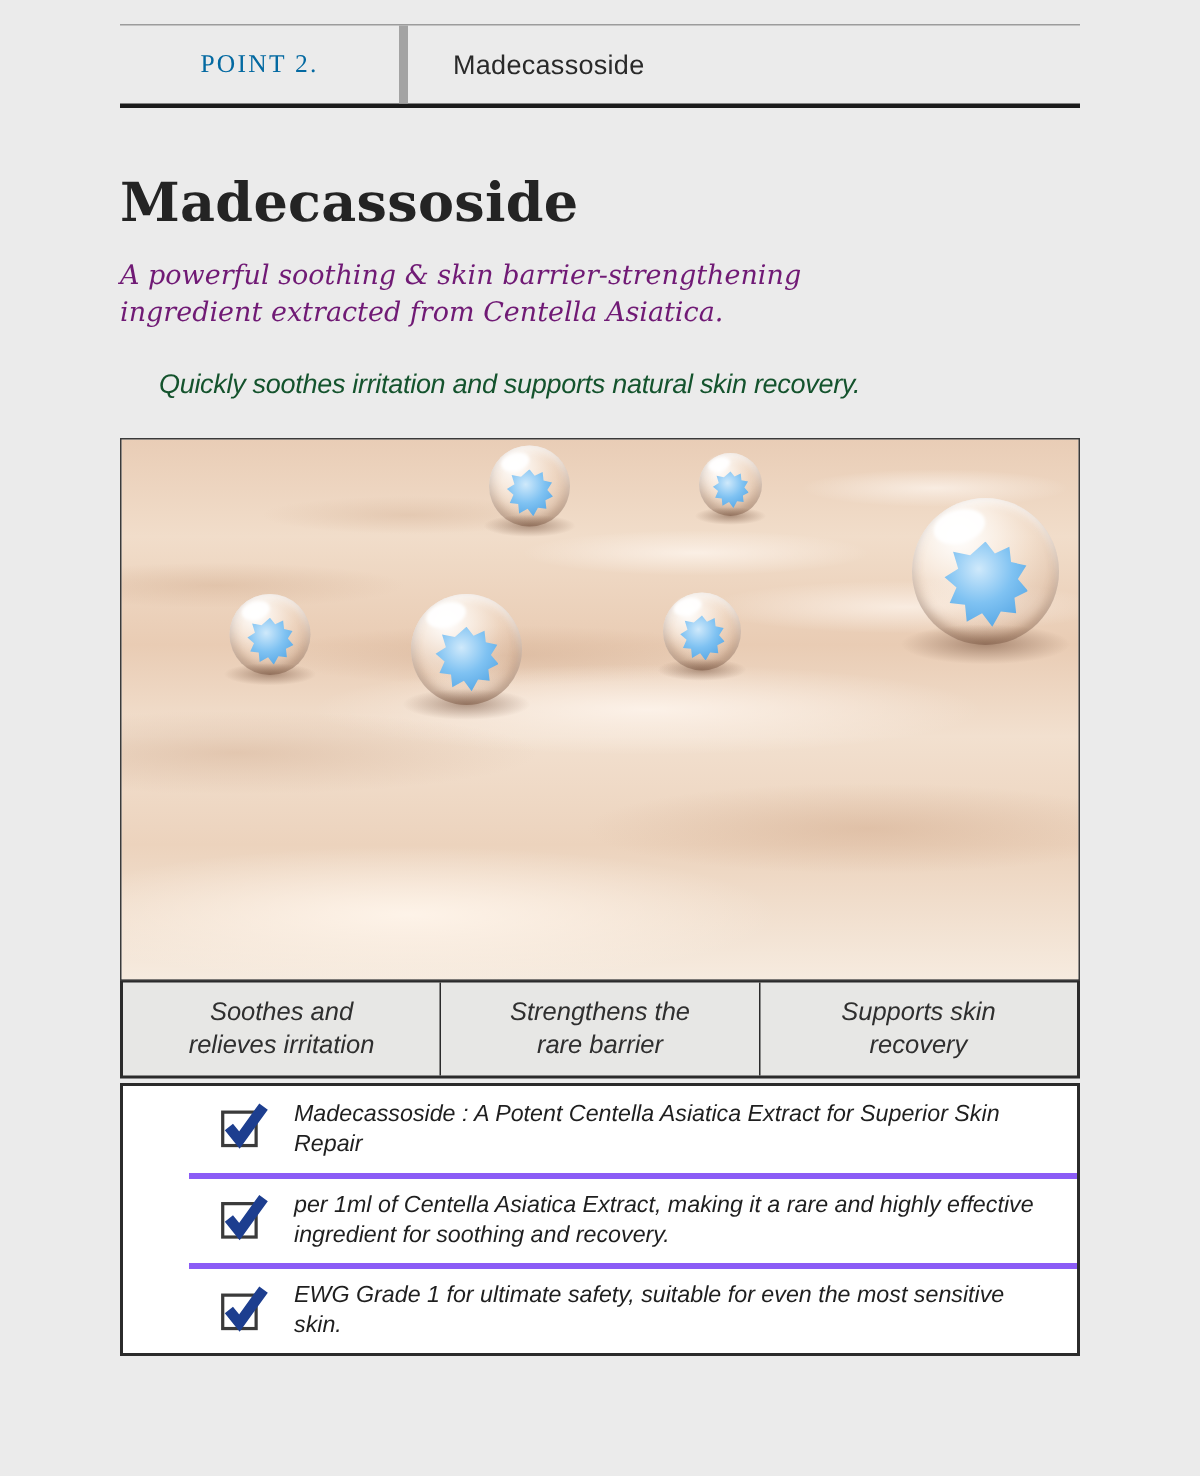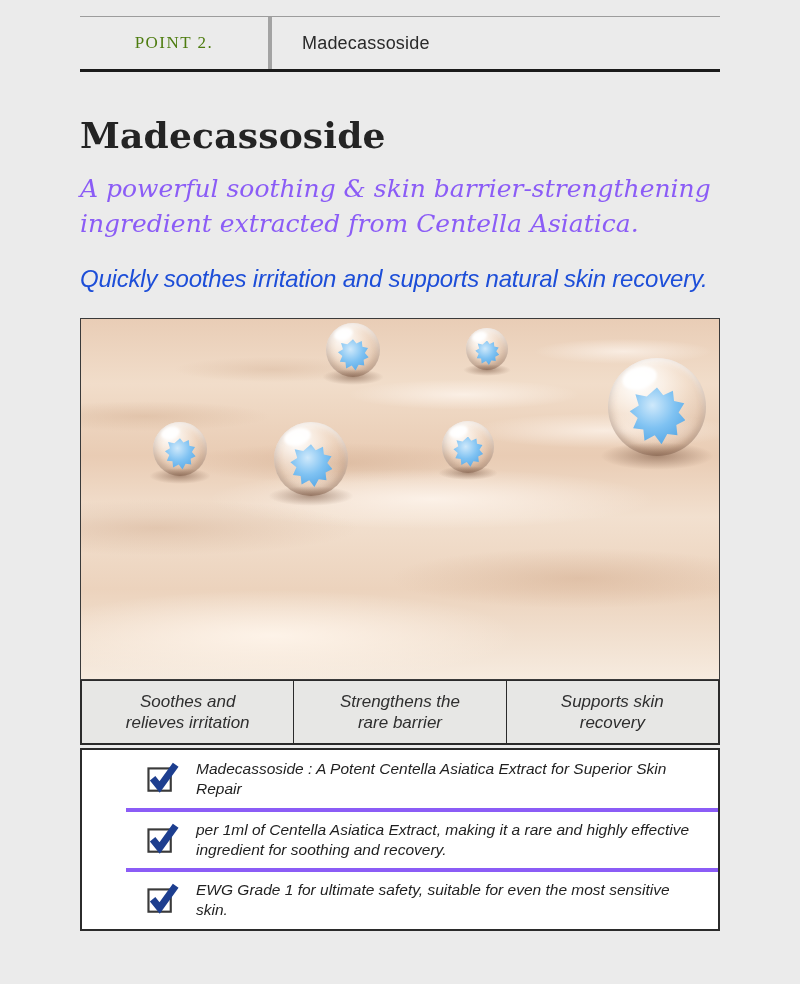--- a/index.html
+++ b/index.html
@@ -15,43 +15,43 @@
   
   .point-header {
     display:flex; align-items:stretch;
     border-top:1px solid #9c9c9c;
     border-bottom:3px solid #1b1b1b;
     height:56px;
   }
   .point-cell {
     width:192px; display:flex; align-items:center; justify-content:center;
     font-family:"Liberation Serif", serif;
-    font-size:17px; letter-spacing:1.5px; color:#4d7c0f;
-    border-right:4px solid #a3a3a3;
+    font-size:17px; letter-spacing:1.5px; color:#0369a1;
+    border-right:6px solid #a3a3a3;
   }
   .product-cell {
     flex:1; display:flex; align-items:center;
     padding-left:30px; font-size:18px; color:#2a2a2a; letter-spacing:.2px;
   }
 
   
   .title {
     margin-top:42px;
     font-family:"DejaVu Serif", serif;
     font-weight:700; font-size:36px; color:#242424; letter-spacing:.2px;
   }
   .lead {
     margin-top:16px;
     font-family:"DejaVu Serif", serif;
-    font-style:italic; font-size:25px; line-height:1.38; color:#8b5cf6;
+    font-style:italic; font-size:18px; line-height:1.38; color:#701a75;
     white-space:pre-line;
   }
   .subtitle {
     margin-top:24px;
-    font-style:italic; font-size:24px; color:#1d4ed8; letter-spacing:-.2px;
+    font-style:italic; font-size:18px; color:#14532d; letter-spacing:-.2px;margin-left:26px;
   }
 
   
   .illustration {
     position:relative; margin-top:25px;
     width:640px; height:362px;
     border:1px solid #3a3a3a;
     overflow:hidden;
     background-image:
       radial-gradient(ellipse 55% 18% at 30% 88%, rgba(255,245,235,.9), rgba(255,245,235,0) 70%),

